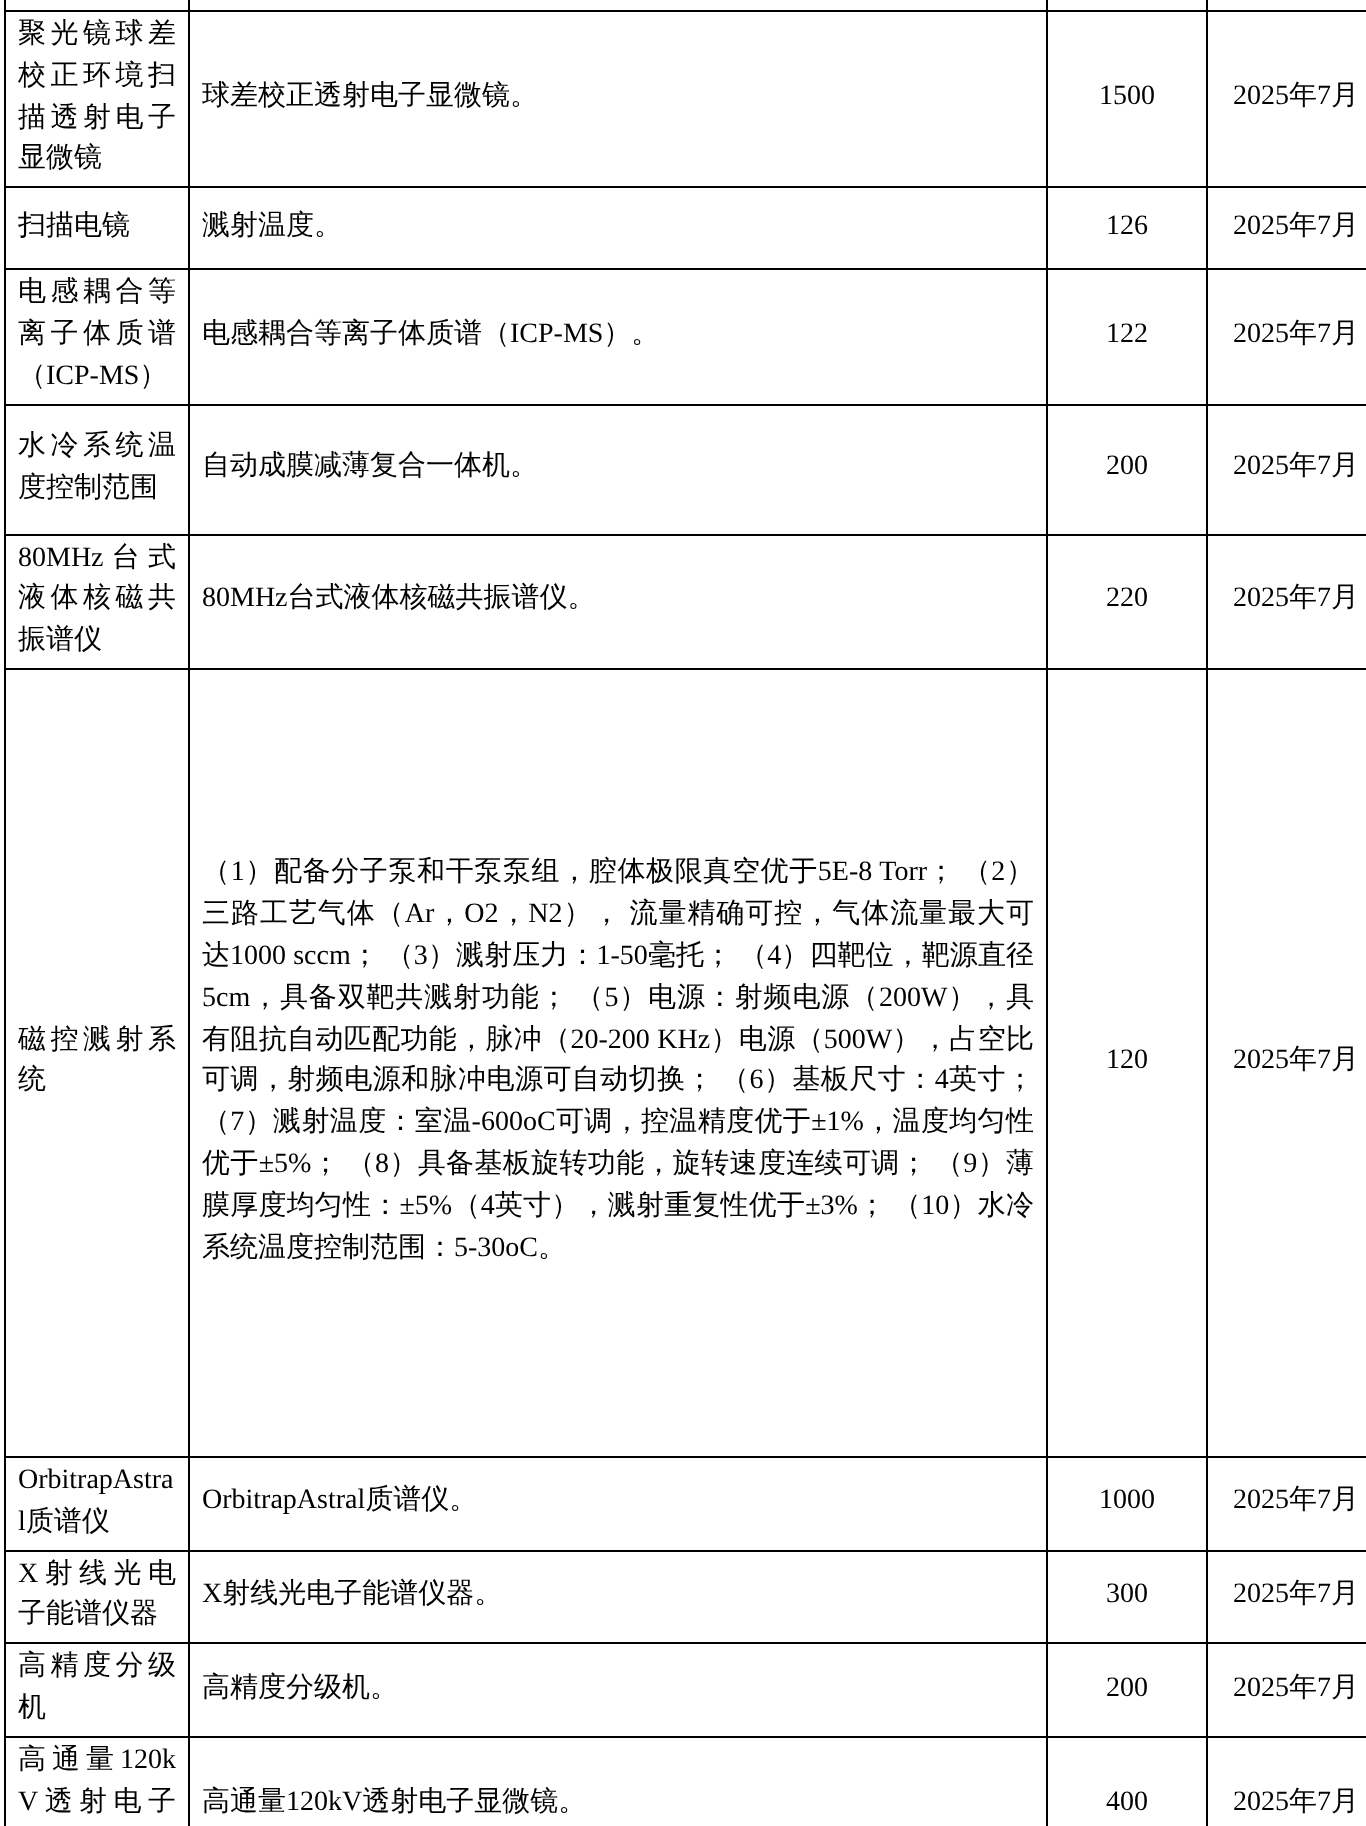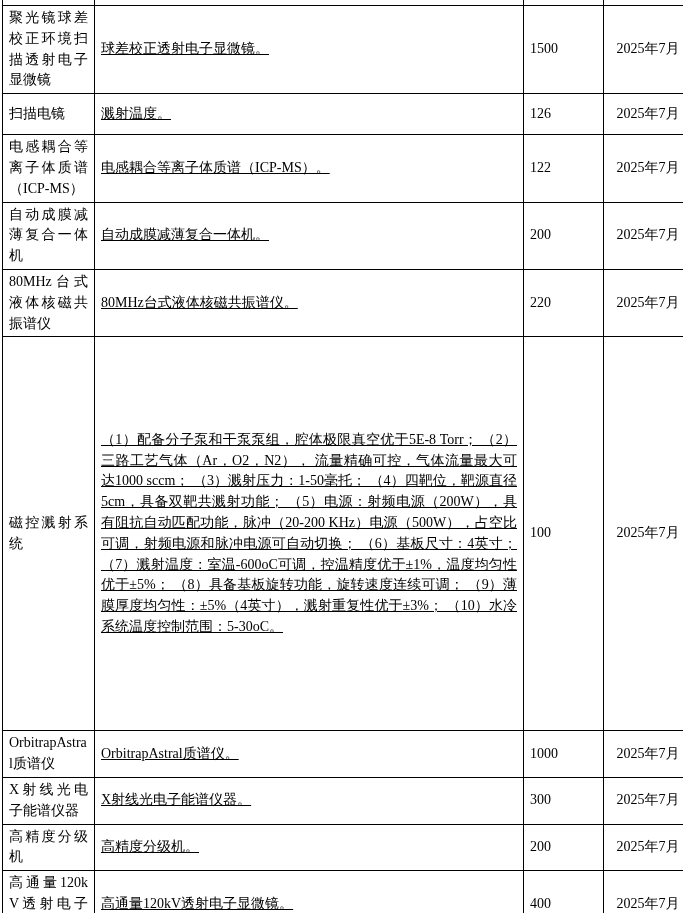--- a/index.html
+++ b/index.html
@@ -36,23 +36,23 @@
     text-justify: inter-ideograph;
     word-break: break-all;
     margin-top: 11px;
   }
   td.desc-cell {
     text-align: justify;
     text-justify: inter-ideograph;
     word-break: break-all;
     line-height: 21px;
     padding: 2px 6px;
-    text-decoration: underline;
   }
   td.num-cell {
+    text-align: center;
   }
   td.date-cell {
     text-align: center;
     padding: 2px 12px;
     line-height: 21px;
   }
   tr.cut td {
     height: 5px;
     padding: 0;
     line-height: 0;
@@ -92,35 +92,35 @@
     <td class="num-cell">126</td>
     <td class="date-cell">2025年7月</td>
   </tr>
         <tr style="height: 61px;">
     <td class="name-cell">电感耦合等离子体质谱（ICP-MS）</td>
     <td class="desc-cell">电感耦合等离子体质谱（ICP-MS）。</td>
     <td class="num-cell">122</td>
     <td class="date-cell">2025年7月</td>
   </tr>
         <tr style="height: 65px;">
-    <td class="name-cell">自动成膜减薄复合一体机</td>
+    <td class="name-cell">水冷系统温度控制范围</td>
     <td class="desc-cell">自动成膜减薄复合一体机。</td>
     <td class="num-cell">200</td>
     <td class="date-cell">2025年7月</td>
   </tr>
         <tr style="height: 62px;">
     <td class="name-cell">80MHz台式液体核磁共振谱仪</td>
     <td class="desc-cell">80MHz台式液体核磁共振谱仪。</td>
     <td class="num-cell">220</td>
     <td class="date-cell">2025年7月</td>
   </tr>
         <tr style="height: 394px;">
     <td class="name-cell">磁控溅射系统</td>
     <td class="desc-cell">（1）配备分子泵和干泵泵组，腔体极限真空优于5E-8 Torr； （2）三路工艺气体（Ar，O2，N2）， 流量精确可控，气体流量最大可达1000 sccm； （3）溅射压力：1-50毫托； （4）四靶位，靶源直径5cm，具备双靶共溅射功能； （5）电源：射频电源（200W），具有阻抗自动匹配功能，脉冲（20-200 KHz）电源（500W），占空比可调，射频电源和脉冲电源可自动切换； （6）基板尺寸：4英寸； （7）溅射温度：室温-600oC可调，控温精度优于±1%，温度均匀性优于±5%； （8）具备基板旋转功能，旋转速度连续可调； （9）薄膜厚度均匀性：±5%（4英寸），溅射重复性优于±3%； （10）水冷系统温度控制范围：5-30oC。</td>
-    <td class="num-cell">100</td>
+    <td class="num-cell">120</td>
     <td class="date-cell">2025年7月</td>
   </tr>
         <tr style="height: 40px;">
     <td class="name-cell">OrbitrapAstral质谱仪</td>
     <td class="desc-cell">OrbitrapAstral质谱仪。</td>
     <td class="num-cell">1000</td>
     <td class="date-cell">2025年7月</td>
   </tr>
         <tr style="height: 45px;">
     <td class="name-cell">X射线光电子能谱仪器</td>

